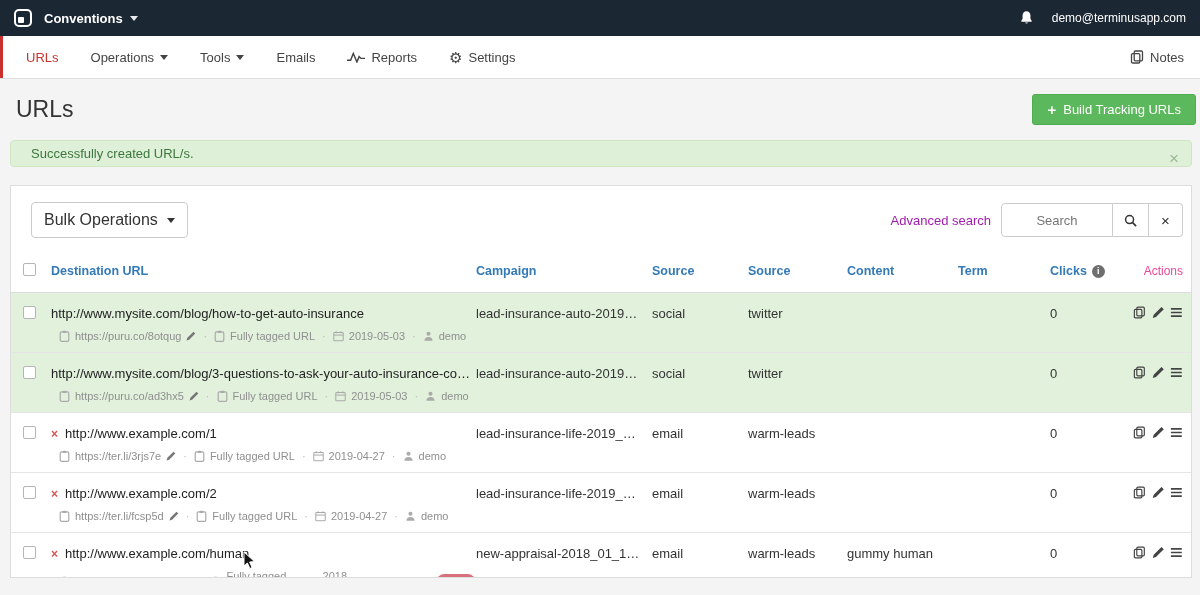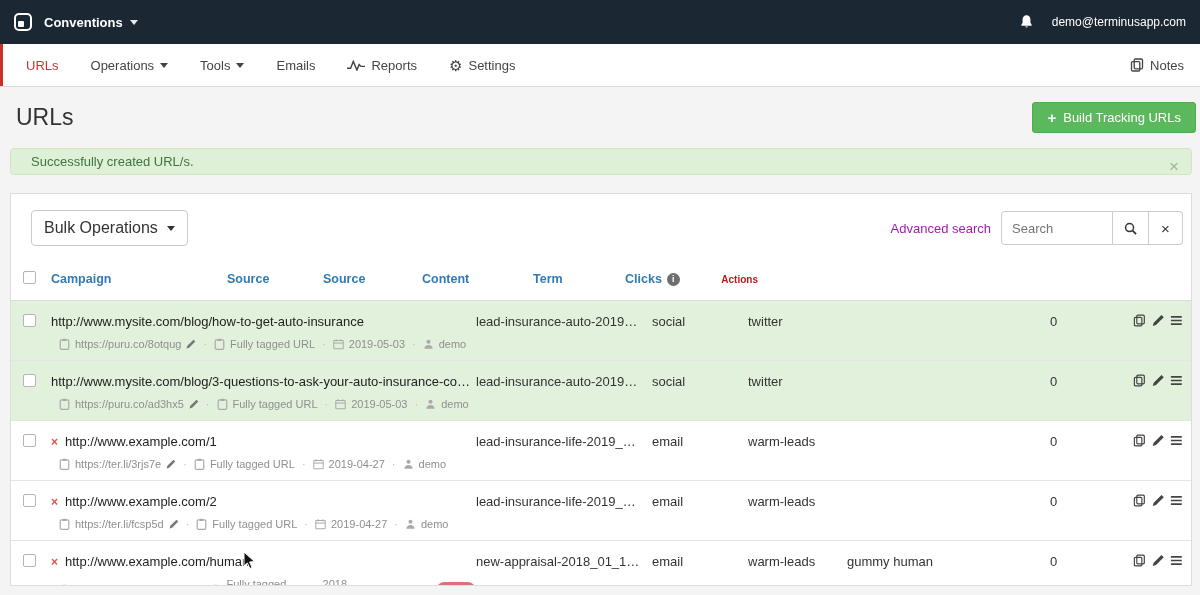--- a/index.html
+++ b/index.html
@@ -4,21 +4,21 @@
 <style>
   * { box-sizing: border-box; margin: 0; padding: 0; }
   html,body { width:1200px; height:595px; overflow:hidden; }
   body {
     font-family: "Liberation Sans", sans-serif;
     font-size: 13px; color:#333; background:#f4f4f4; position:relative;
   }
   svg.ic { display:inline-block; vertical-align:middle; }
 
   
-  .topbar { height:44px; background:#1b2733; display:flex; align-items:center; padding:0 14px; color:#fff; }
+  .topbar { height:36px; background:#1b2733; display:flex; align-items:center; padding:0 14px; color:#fff; }
   .logo { width:18px; height:18px; border:2px solid #fff; border-radius:5px; position:relative; margin-right:12px; display:inline-block; cursor:pointer; }
   .logo-sq { position:absolute; left:2px; bottom:2px; width:6px; height:6px; background:#fff; border-radius:1px; }
   .brand { font-weight:700; font-size:13px; display:flex; align-items:center; gap:7px; cursor:pointer; }
   .caret { width:8px; height:5px; fill:#888; }
   .brand .caret { fill:#fff; opacity:.9; }
   .top-right { margin-left:auto; display:flex; align-items:center; gap:18px; }
   .bell { width:15px; height:16px; color:#fff; }
   .email { font-size:12px; cursor:pointer; }
 
   
@@ -42,29 +42,29 @@
   .alert-close { position:absolute; right:12px; top:9px; font-size:17px; color:#9cb993; cursor:pointer; line-height:1; }
 
   
   .card { margin:18px 8px 0 10px; background:#fff; border:1px solid #ddd; height:393px; overflow:hidden; }
   .toolbar { display:flex; align-items:center; padding:16px 8px 14px 20px; }
   .bulk-btn { display:flex; align-items:center; gap:9px; background:#fff; border:1px solid #ccc; border-radius:4px; padding:8px 12px; font-size:16px; color:#333; cursor:pointer; font-family:inherit; }
   .bulk-btn .caret { fill:#555; }
   .tool-spacer { flex:1; }
   .adv-link { color:#a21caf; margin-right:10px; cursor:pointer; }
   .search-group { display:flex; align-items:stretch; }
-  .search-in { width:112px; height:34px; border:1px solid #ccc; border-radius:4px 0 0 4px; padding:12px 10px; font-size:13px; color:#555; outline:none; font-family:inherit; }
+  .search-in { width:112px; height:34px; border:1px solid #ccc; border-radius:4px 0 0 4px; padding:12px 10px; font-size:13px; color:#555; outline:none; font-family:inherit;text-align:center; }
   .search-btn { width:36px; height:34px; border:1px solid #ccc; border-left:none; background:#fff; display:flex; align-items:center; justify-content:center; cursor:pointer; }
   .search-btn svg { width:13px; height:13px; color:#333; }
   .clear-btn { width:34px; height:34px; border:1px solid #ccc; border-left:none; border-radius:0 4px 4px 0; background:#fff; display:flex; align-items:center; justify-content:center; font-size:15px; color:#333; cursor:pointer; }
 
   
   .thead { display:flex; align-items:center; border-bottom:1px solid #dcdcdc; padding:11px 0 13px; }
   .hc { color:#337ab7; font-weight:700; font-size:12.5px; }
-  .hc-dark { color:#b91c1c; font-weight:700; font-size:10px; }
+  .hc-dark { color:#ec4899; font-weight:400; font-size:12px; }
   .cell { flex-shrink:0; }
   .c-check { width:40px; padding-left:12px; }
   .c-dest { flex:1; min-width:0; }
   .c-campaign { width:176px; }
   .c-medium { width:96px; }
   .c-source { width:99px; }
   .c-content { width:111px; }
   .c-term { width:92px; }
   .c-clicks { width:83px; display:flex; align-items:center; gap:5px; }
   .c-actions { width:58px; display:flex; justify-content:flex-end; gap:6px; padding-right:8px; }
@@ -224,20 +224,21 @@
           </svg>
       </button>
       <button class="clear-btn">
         <span>×</span>
       </button>
     </span>
   </div>
 
   <div class="thead">
     <div class="cell c-check"><span class="cb"></span></div>
+    <div class="cell c-dest hc">Destination URL</div>
     <div class="cell c-campaign hc">Campaign</div>
     <div class="cell c-medium hc">Source</div>
     <div class="cell c-source hc">Source</div>
     <div class="cell c-content hc">Content</div>
     <div class="cell c-term hc">Term</div>
     <div class="cell c-clicks">
       <span class="hc">Clicks</span>
       <span class="info">i</span>
     </div>
     <div class="cell c-actions hc-dark">Actions</div>

